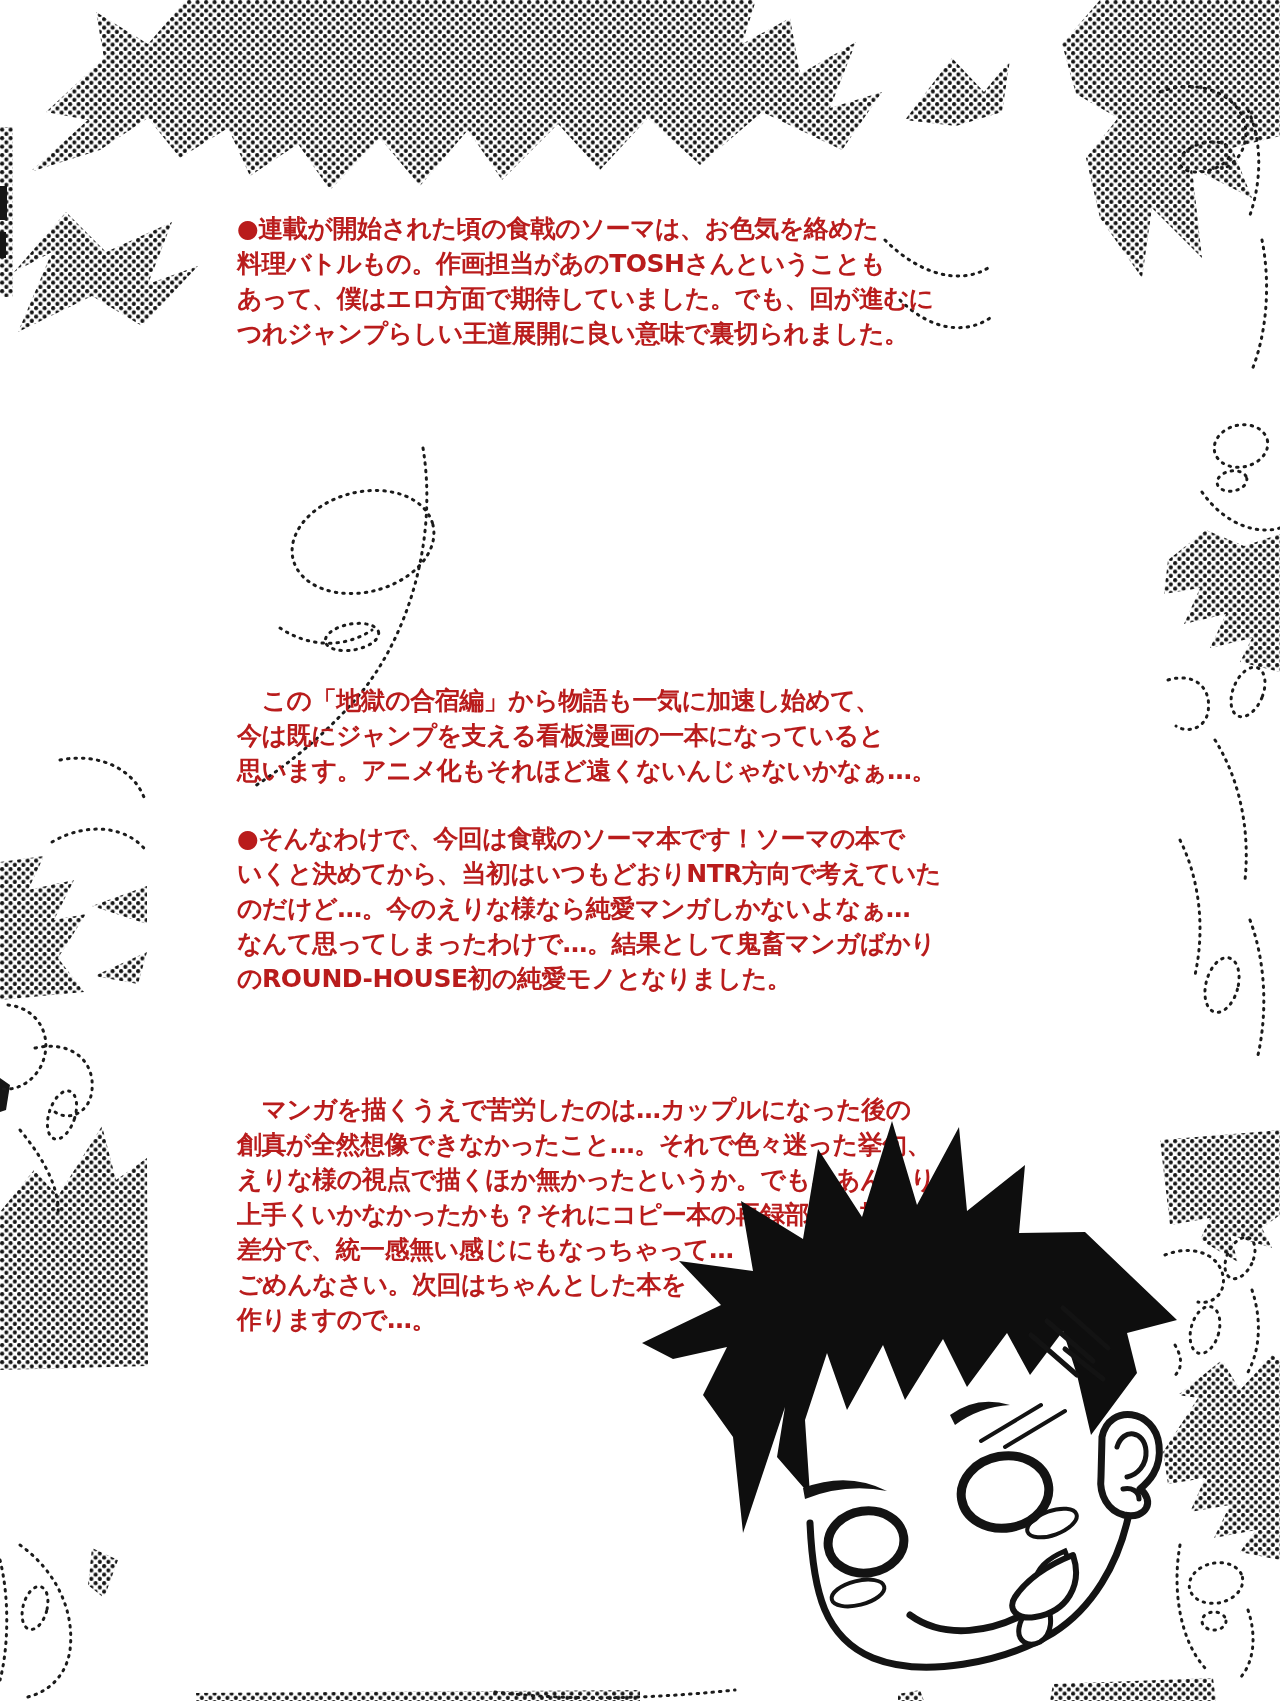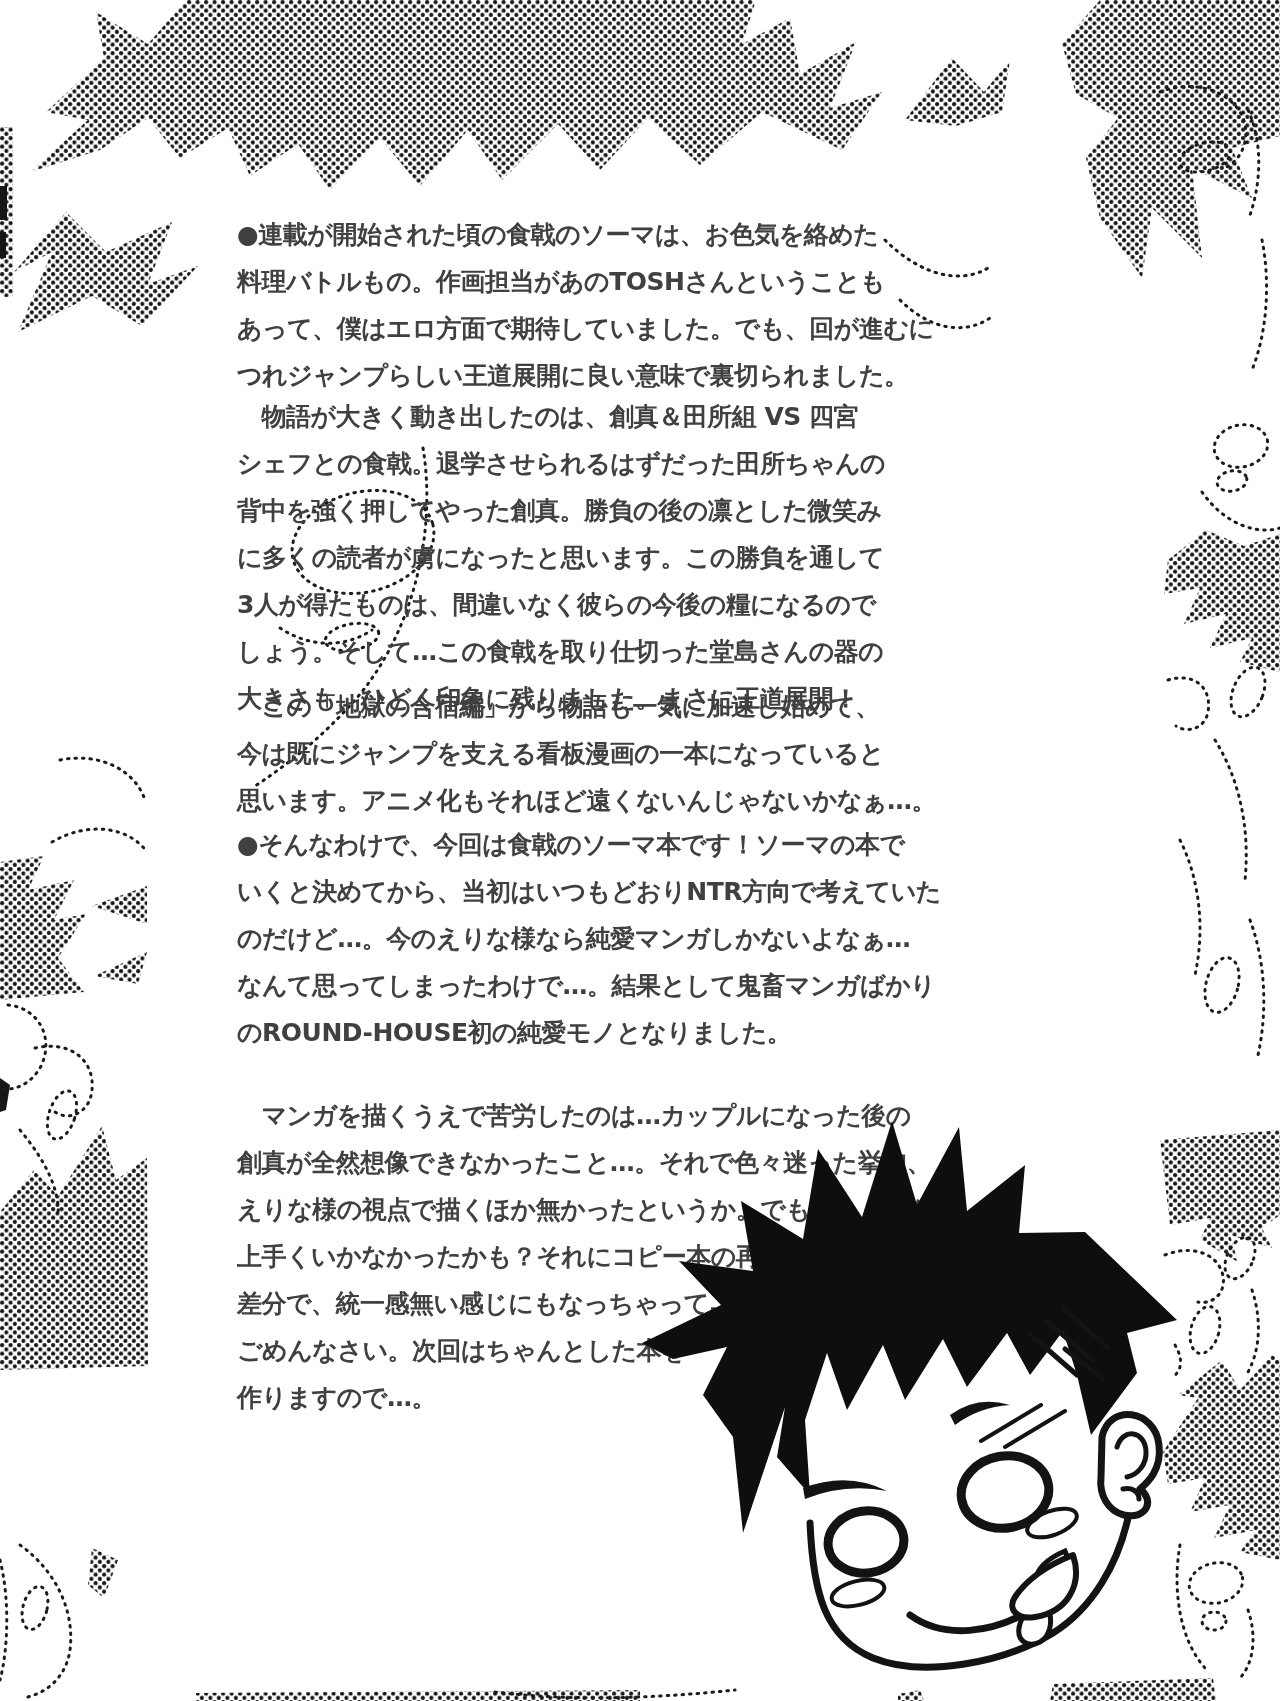--- a/index.html
+++ b/index.html
@@ -9,22 +9,22 @@
     background:#ffffff;
     overflow:hidden;
     font-family:"DejaVu Sans","Liberation Sans",sans-serif;
   }
   .art{position:absolute;left:0;top:0;pointer-events:none;}
   .border-art{width:1280px;height:1701px;}
   .face-art{left:613px;top:1103px;width:572px;height:578px;}
   .d{fill:none;stroke:#1b1b1b;stroke-width:3;stroke-dasharray:1.5 6;stroke-linecap:round;}
   .para{
     position:absolute;left:237px;width:706px;margin:0;
-    font-size:25px;font-weight:700;line-height:47px;letter-spacing:-0.5px;
-    color:#404040;white-space:pre-line;
+    font-size:25px;font-weight:700;line-height:35px;letter-spacing:-0.5px;
+    color:#b91c1c;white-space:pre-line;
   }
   .p1{top:211px}.p2{top:393px}.p3{top:683px}
   .p4{top:821px}.p5{top:1092px}.p6{top:1326px}
 </style>
 </head>
 <body>
 
 <div class="page">
 
   <svg class="art border-art" viewBox="0 0 1280 1701" aria-hidden="true">
@@ -96,27 +96,20 @@
     <path fill="url(#ht)" d="M1053 1684 L1213 1678 L1216 1701 L1050 1701 Z"></path>
     <path fill="url(#ht)" d="M196 1693 L640 1690 L640 1701 L196 1701 Z"></path>
     <path fill="url(#ht)" d="M898 1694 L920 1690 L924 1701 L898 1701 Z"></path>
     <path class="d" d="M495 1692 C560 1700 640 1700 735 1690"></path>
   </svg>
 
   <p class="para p1">●連載が開始された頃の食戟のソーマは、お色気を絡めた
 料理バトルもの。作画担当があのTOSHさんということも
 あって、僕はエロ方面で期待していました。でも、回が進むに
 つれジャンプらしい王道展開に良い意味で裏切られました。</p>
-  <p class="para p2">　物語が大きく動き出したのは、創真＆田所組 VS 四宮
-シェフとの食戟。退学させられるはずだった田所ちゃんの
-背中を強く押してやった創真。勝負の後の凛とした微笑み
-に多くの読者が虜になったと思います。この勝負を通して
-3人が得たものは、間違いなく彼らの今後の糧になるので
-しょう。そして…この食戟を取り仕切った堂島さんの器の
-大きさも、ひどく印象に残りました。まさに王道展開！</p>
   <p class="para p3">　この「地獄の合宿編」から物語も一気に加速し始めて、
 今は既にジャンプを支える看板漫画の一本になっていると
 思います。アニメ化もそれほど遠くないんじゃないかなぁ…。</p>
   <p class="para p4">●そんなわけで、今回は食戟のソーマ本です！ソーマの本で
 いくと決めてから、当初はいつもどおりNTR方向で考えていた
 のだけど…。今のえりな様なら純愛マンガしかないよなぁ…
 なんて思ってしまったわけで…。結果として鬼畜マンガばかり
 のROUND-HOUSE初の純愛モノとなりました。</p>
   <p class="para p5">　マンガを描くうえで苦労したのは…カップルになった後の
 創真が全然想像できなかったこと…。それで色々迷った挙句、

